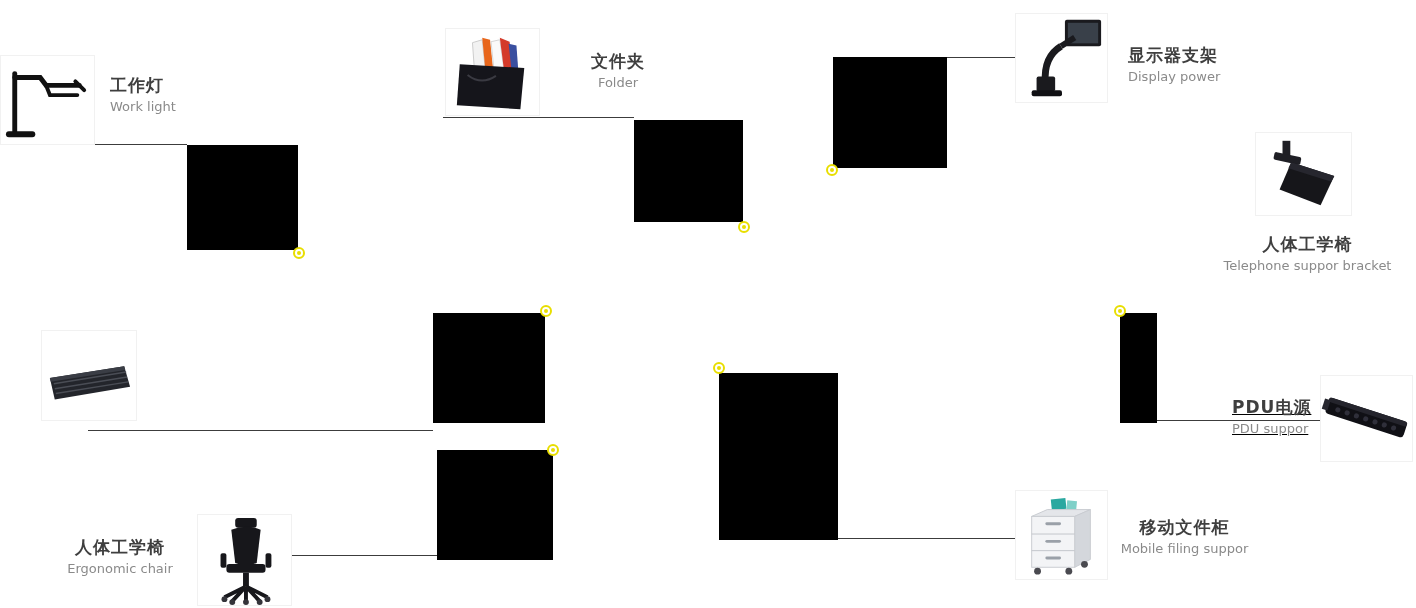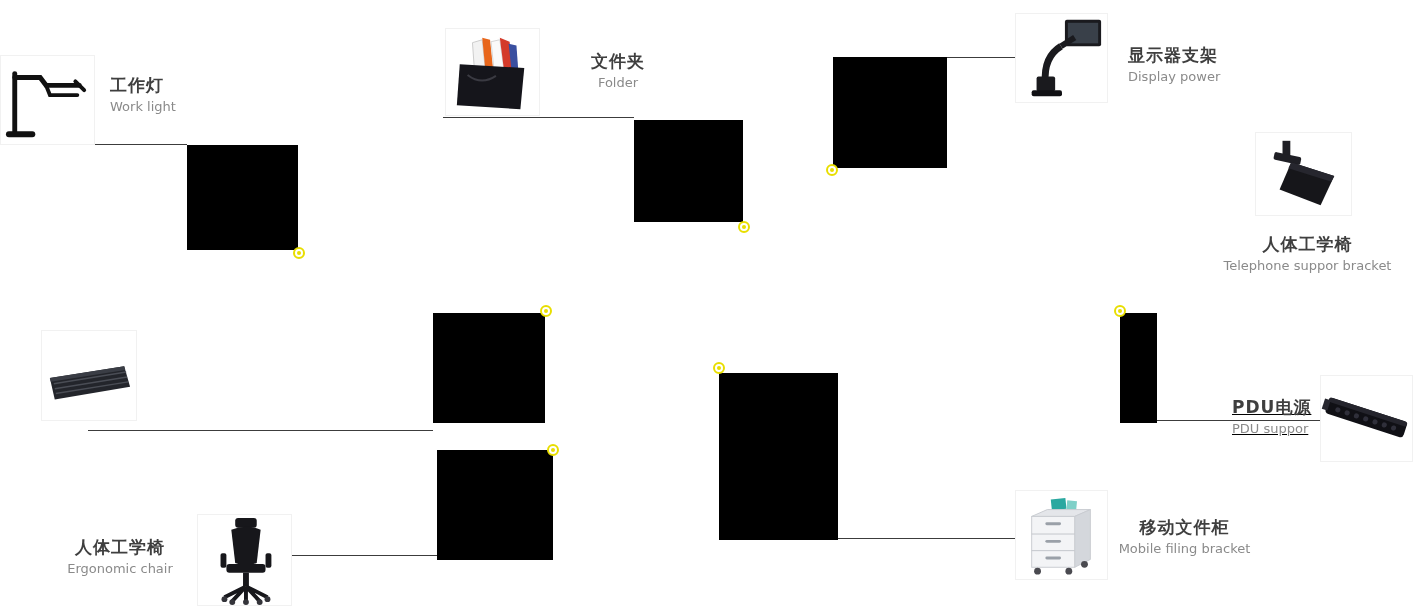--- a/index.html
+++ b/index.html
@@ -168,21 +168,21 @@
       <rect x="30" y="32" width="16" height="3" rx="1.5" fill="#9aa0a8"></rect>
       <rect x="30" y="50" width="16" height="3" rx="1.5" fill="#9aa0a8"></rect>
       <rect x="30" y="67" width="16" height="3" rx="1.5" fill="#9aa0a8"></rect>
       <circle cx="22" cy="82" r="3.5" fill="#4a4a50"></circle>
       <circle cx="54" cy="82" r="3.5" fill="#4a4a50"></circle>
       <circle cx="70" cy="75" r="3.5" fill="#4a4a50"></circle>
     </svg>
   </div>
   <div class="label center" style="left:1112px;top:518px;width:145px;">
     <span class="zh">移动文件柜</span>
-    <span class="en">Mobile filing bracket</span>
+    <span class="en">Mobile filing suppor</span>
   </div>
 
   <div class="label" style="left:1232px;top:398px;text-decoration:underline;">
     <span class="zh">PDU电源</span>
     <span class="en">PDU suppor</span>
   </div>
   <div class="photo" style="left:1320px;top:375px;width:93px;height:87px;">
     <svg viewBox="0 0 93 87">
       <g transform="rotate(18 46 43)">
         <rect x="4" y="34" width="84" height="17" rx="4" fill="#101015"></rect>

